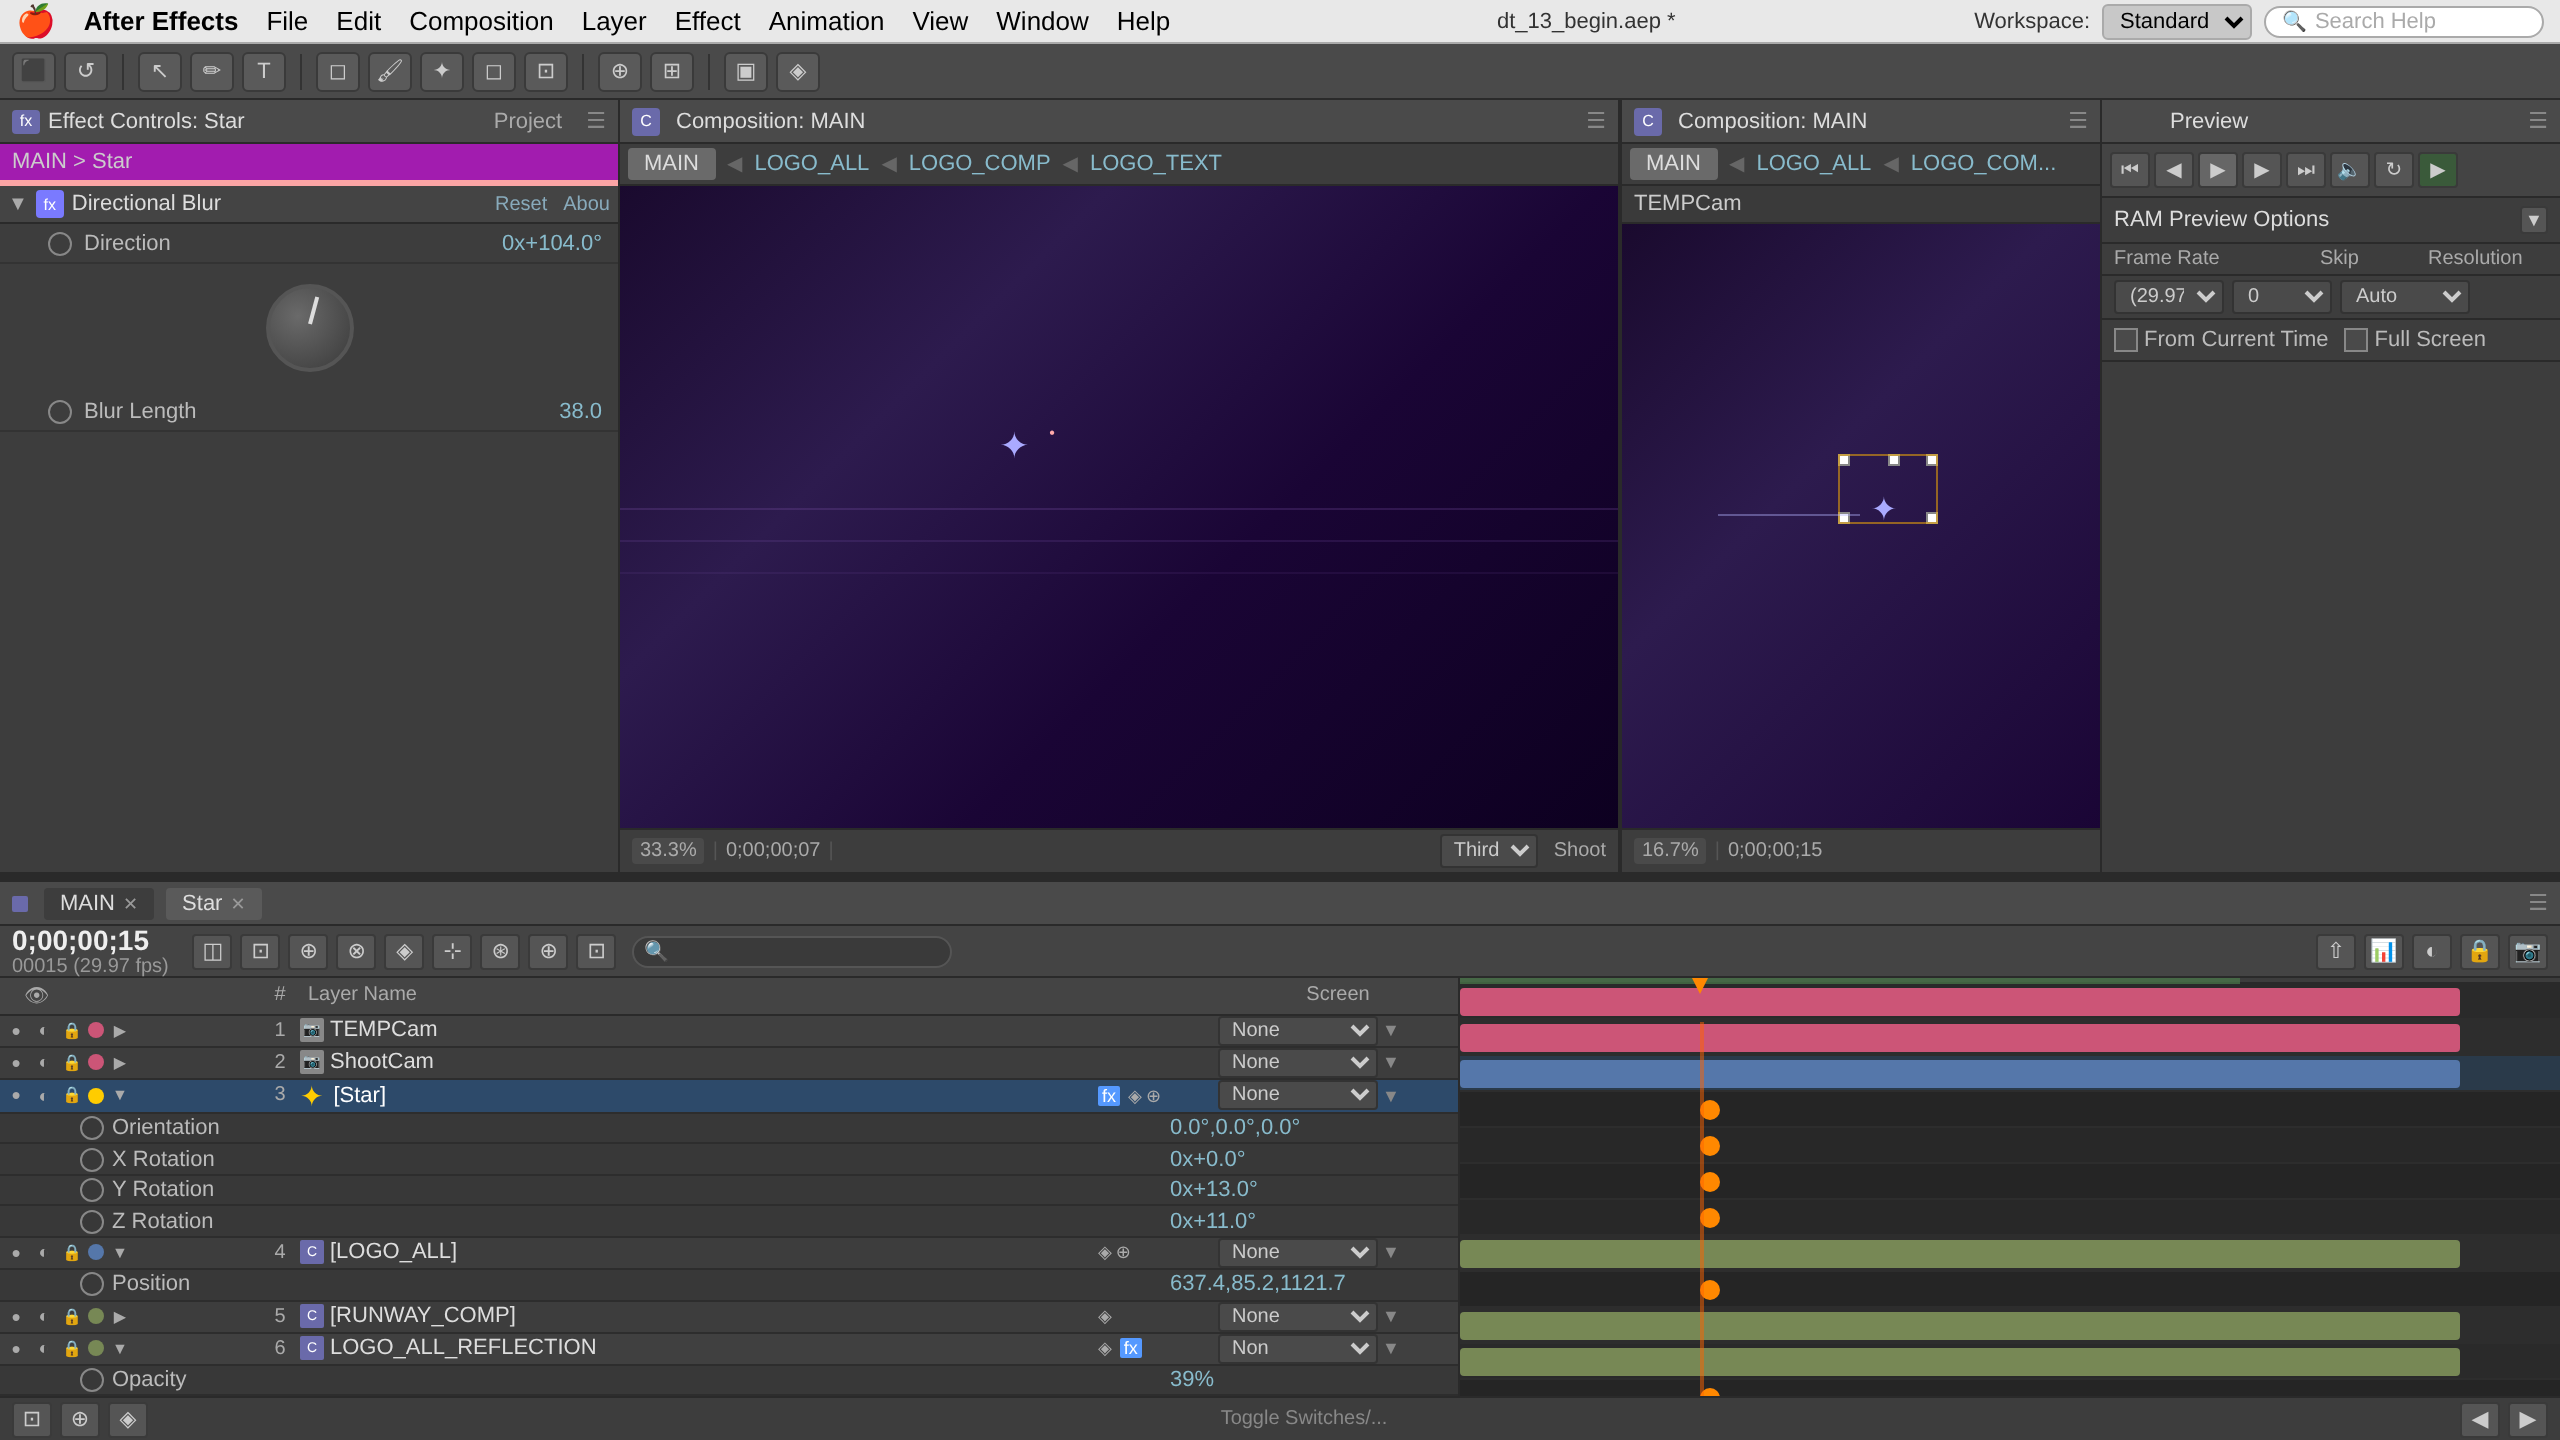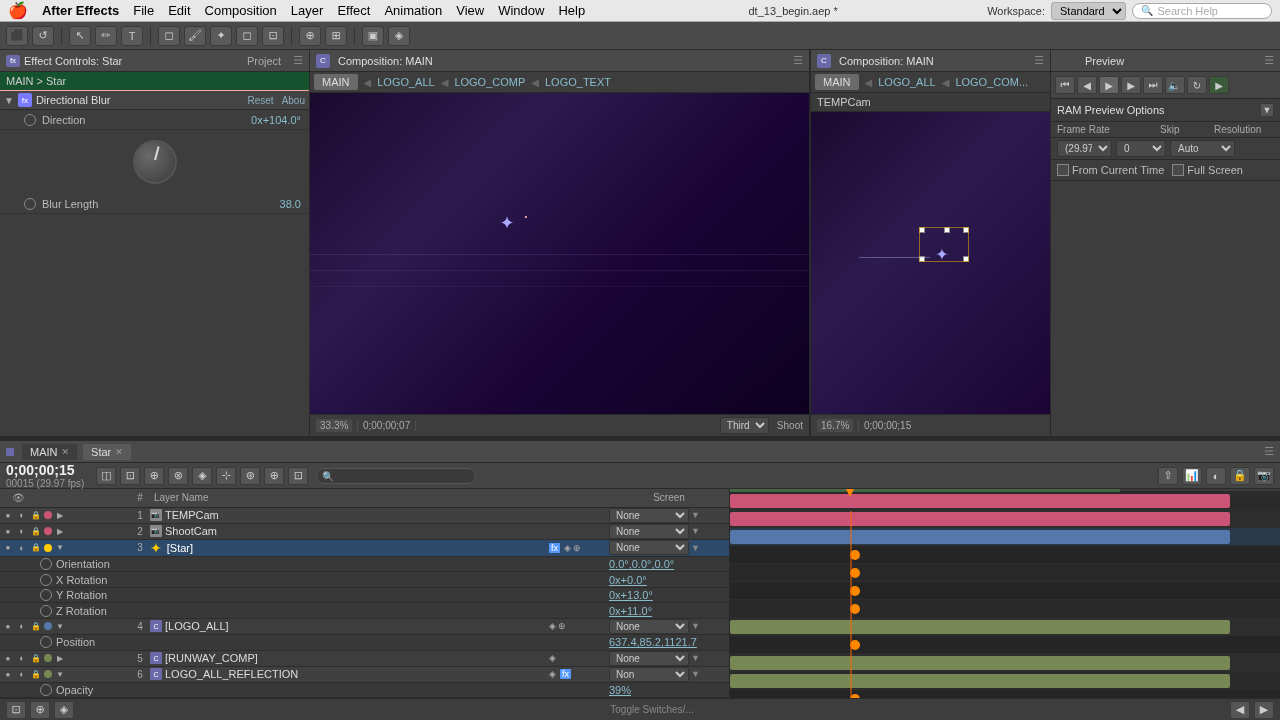--- a/index.html
+++ b/index.html
@@ -27,21 +27,21 @@
       display: flex; align-items: center; padding: 0 6px; gap: 4px;
       border-bottom: 1px solid #2a2a2a;
     }
     .toolbar-btn { width: 22px; height: 20px; background: #5a5a5a; border: 1px solid #3a3a3a; border-radius: 3px; display: flex; align-items: center; justify-content: center; cursor: pointer; font-size: 11px; color: #ccc; }
     .toolbar-sep { width: 1px; height: 18px; background: #333; margin: 0 3px; }
 
     
     #left-panel { width: 310px; min-width: 310px; background: #3d3d3d; border-right: 1px solid #2a2a2a; display: flex; flex-direction: column; }
     .panel-header { height: 22px; background: #4a4a4a; display: flex; align-items: center; padding: 0 6px; border-bottom: 1px solid #2a2a2a; gap: 4px; font-size: 11px; }
     .panel-header-title { flex: 1; font-size: 11px; color: #ddd; }
-    .breadcrumb { padding: 3px 6px; background: #14532d; border-bottom: 1px solid #fca5a5; font-size: 11px; color: #ccc; display: flex; align-items: center; gap: 4px; }
+    .breadcrumb { padding: 3px 6px; background: #a21caf; border-bottom: 3px solid #fca5a5; font-size: 11px; color: #ccc; display: flex; align-items: center; gap: 4px; }
     .effect-name-row { display: flex; align-items: center; padding: 2px 4px; border-bottom: 1px solid #2a2a2a; background: #444; }
     .effect-triangle { color: #aaa; margin-right: 4px; font-size: 10px; }
     .effect-icon { width: 14px; height: 14px; background: #7a7aff; border-radius: 2px; margin-right: 4px; display: flex; align-items: center; justify-content: center; font-size: 8px; color: white; }
     .effect-title { flex: 1; font-size: 11px; color: #ddd; }
     .effect-reset { font-size: 10px; color: #8ab; margin-right: 8px; }
     .effect-about { font-size: 10px; color: #8ab; }
     .param-row { display: flex; align-items: center; padding: 2px 8px 2px 24px; border-bottom: 1px solid #333; min-height: 20px; }
     .param-label { flex: 1; color: #bbb; font-size: 11px; }
     .param-value { color: #8bc; font-size: 11px; cursor: pointer; }
     .dial-container { display: flex; justify-content: center; padding: 10px; }
@@ -114,21 +114,21 @@
     .lr-name-area { flex: 1; display: flex; align-items: center; gap: 3px; overflow: hidden; }
     .lr-cam-icon { width: 12px; height: 12px; background: #888; border-radius: 1px; display: flex; align-items: center; justify-content: center; font-size: 7px; color: #fff; flex-shrink: 0; }
     .lr-comp-icon { width: 12px; height: 12px; background: #6a6aaa; border-radius: 1px; display: flex; align-items: center; justify-content: center; font-size: 7px; color: #fff; flex-shrink: 0; }
     .lr-name { color: #ddd; font-size: 11px; white-space: nowrap; overflow: hidden; text-overflow: ellipsis; }
     .lr-name.selected-name { color: #fff; }
     .lr-fx { width: 60px; display: flex; align-items: center; gap: 2px; flex-shrink: 0; }
     .lr-parent { width: 120px; display: flex; align-items: center; gap: 2px; flex-shrink: 0; }
     .lr-parent-select { width: 80px; font-size: 10px; background: #4a4a4a; border: 1px solid #333; color: #ccc; border-radius: 2px; padding: 0 2px; }
     .param-sub-row { height: 18px; display: flex; align-items: center; border-bottom: 1px solid #2d2d2d; background: #383838; font-size: 11px; padding-left: 40px; }
     .param-sub-label { flex: 1; color: #bbb; font-size: 11px; }
-    .param-sub-value { width: 120px; color: #8bc; font-size: 11px; cursor: pointer; text-decoration: underline; }
+    .param-sub-value { width: 144px; color: #8bc; font-size: 11px; cursor: pointer; }
 
     
     .track-area { flex: 1; background: #2a2a2a; display: flex; flex-direction: column; overflow: hidden; }
     .track-header-ruler { height: 22px; background: #3d3d3d; border-bottom: 1px solid #2a2a2a; position: relative; display: flex; align-items: flex-end; padding-bottom: 2px; padding-left: 10px; }
     .track-body { flex: 1; position: relative; }
     .track-row { height: 18px; border-bottom: 1px solid #2d2d2d; position: relative; }
     .track-row:nth-child(odd) { background: #2a2a2a; }
     .track-row:nth-child(even) { background: #2d2d2d; }
     .track-bar { position: absolute; height: 14px; top: 2px; border-radius: 2px; }
     .track-bar.pink { background: #cc5577; }

